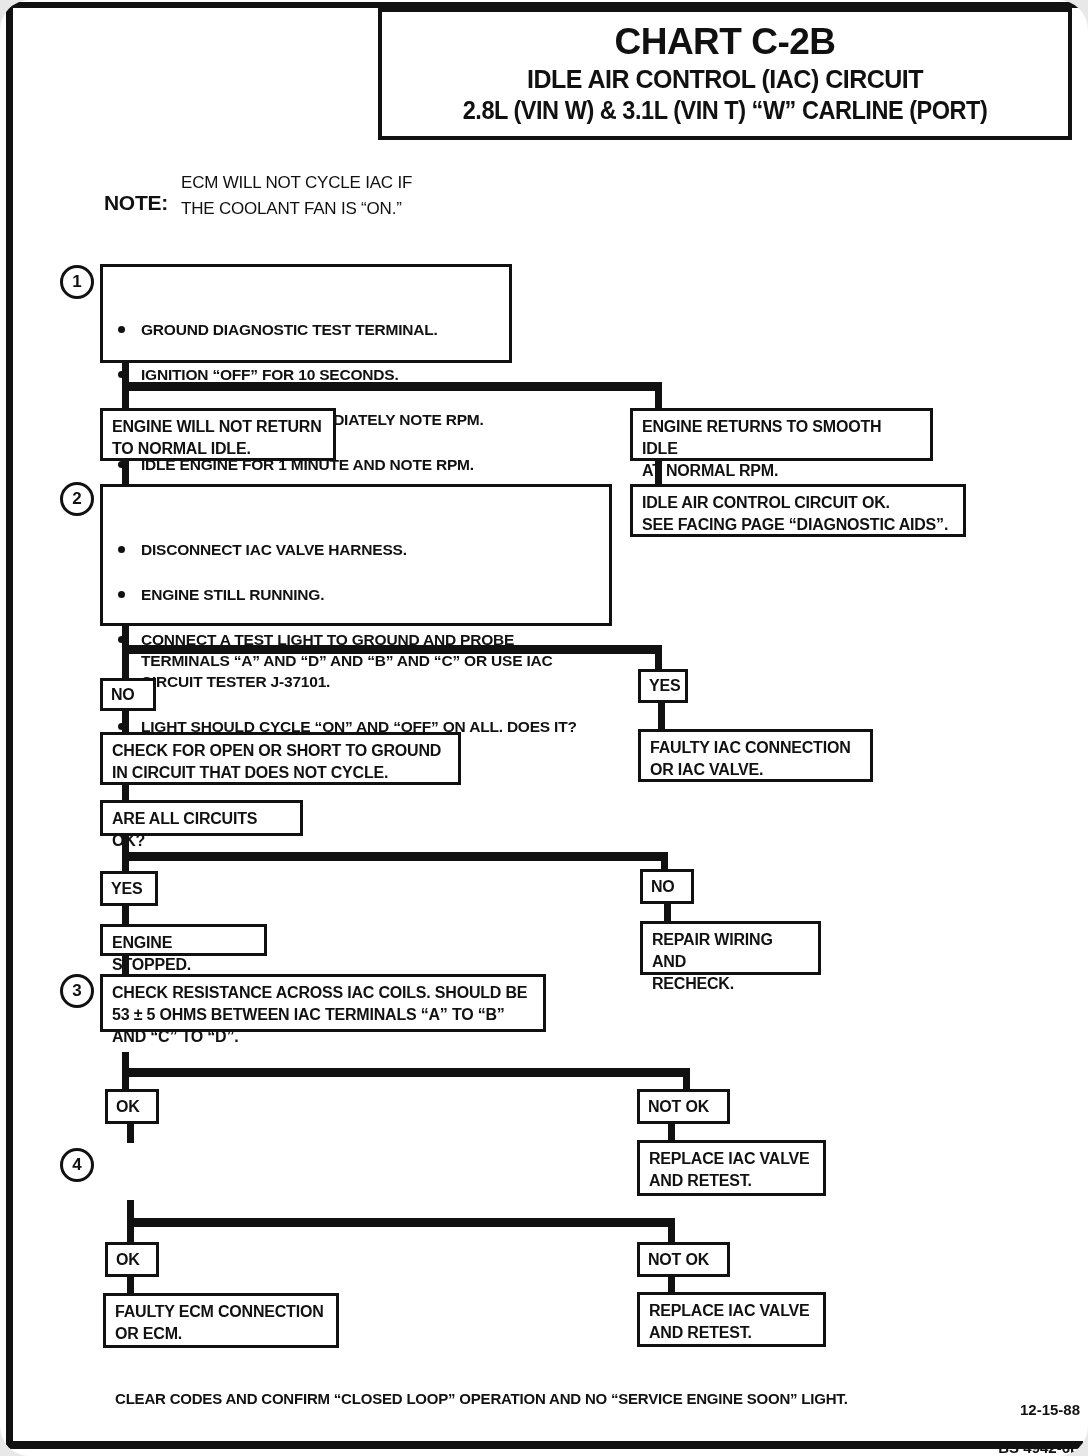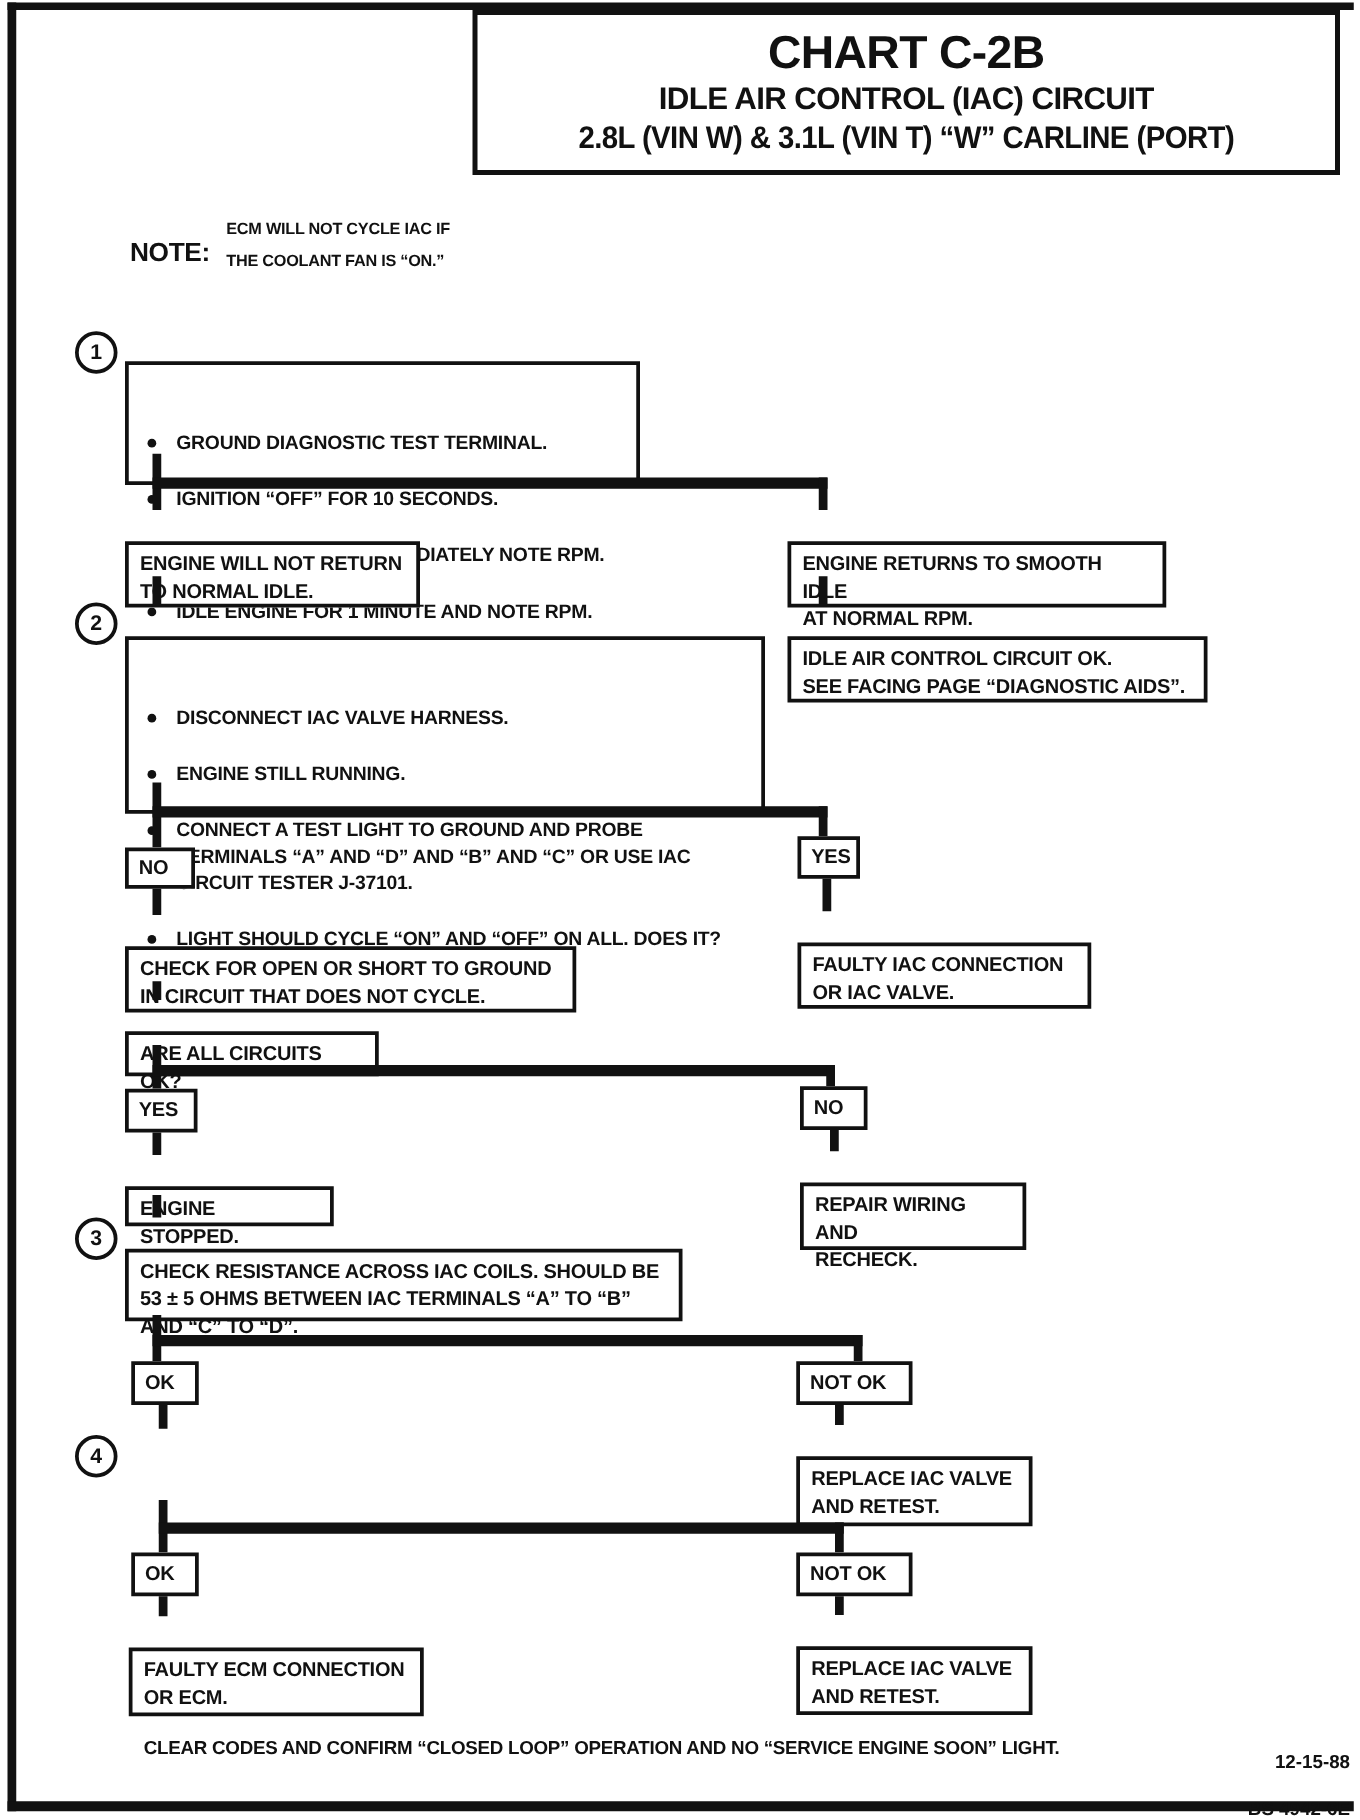--- a/index.html
+++ b/index.html
@@ -1,46 +1,47 @@
 <!DOCTYPE html>
 <html><head>
 <meta charset="utf-8">
 <style>
   html,body{margin:0;padding:0;background:#e8e8e8;}
   .page{
     position:relative;width:1088px;height:1456px;background:#ffffff;
     font-family:"Liberation Sans",sans-serif;color:#111;overflow:hidden;
     margin:0 auto;
+    border-radius:30px;
   }
   .line{position:absolute;background:#111;}
   
   .frame{position:absolute;background:#111;}
   
   .title-box{
     position:absolute;left:378px;top:8px;width:694px;height:132px;
     border:4px solid #111;background:#fff;text-align:center;box-sizing:border-box;
     padding-top:8px;
   }
   .title-main{font-weight:bold;font-size:37px;line-height:44px;letter-spacing:-0.5px;}
   .title-sub{font-weight:bold;font-size:25px;line-height:31px;letter-spacing:-0.5px;white-space:nowrap;}
   .title-sub.narrow{transform:scaleX(0.94);transform-origin:center;}
   
   .note-label{position:absolute;left:104px;top:166px;font-weight:bold;font-size:21px;letter-spacing:-0.3px;margin-top:25px;}
-  .note-text{position:absolute;left:181px;top:170px;font-weight:bold;font-size:13px;line-height:26px;white-space:pre-line;letter-spacing:-0.2px;}
+  .note-text{position:absolute;left:181px;top:170px;font-weight:normal;font-size:17px;line-height:26px;white-space:pre-line;letter-spacing:-0.2px;}
   
   .circle{
     position:absolute;width:34px;height:34px;border:3px solid #111;border-radius:50%;
     background:#fff;display:flex;align-items:center;justify-content:center;
     font-weight:bold;font-size:17px;box-sizing:border-box;
   }
   
   .box{
     position:absolute;border:3px solid #111;background:#fff;box-sizing:border-box;
     font-weight:bold;font-size:16px;line-height:22px;letter-spacing:-0.2px;
-    padding:5px 9px;white-space:pre-line;margin-top:25px;
+    padding:5px 9px;white-space:pre-line;
   }
   .label-box{
     position:absolute;border:3px solid #111;background:#fff;box-sizing:border-box;
     font-weight:bold;font-size:16px;letter-spacing:-0.2px;
     display:flex;align-items:center;padding-left:8px;white-space:nowrap;
   }
   .bullets{padding:8px 8px 6px 6px;}
   .bullets ul{list-style:none;margin:0;padding:0;}
   .bullets li{position:relative;padding-left:32px;white-space:pre-line;font-size:15.5px;line-height:21px;margin-bottom:2px;}
   .bullets li::before{

